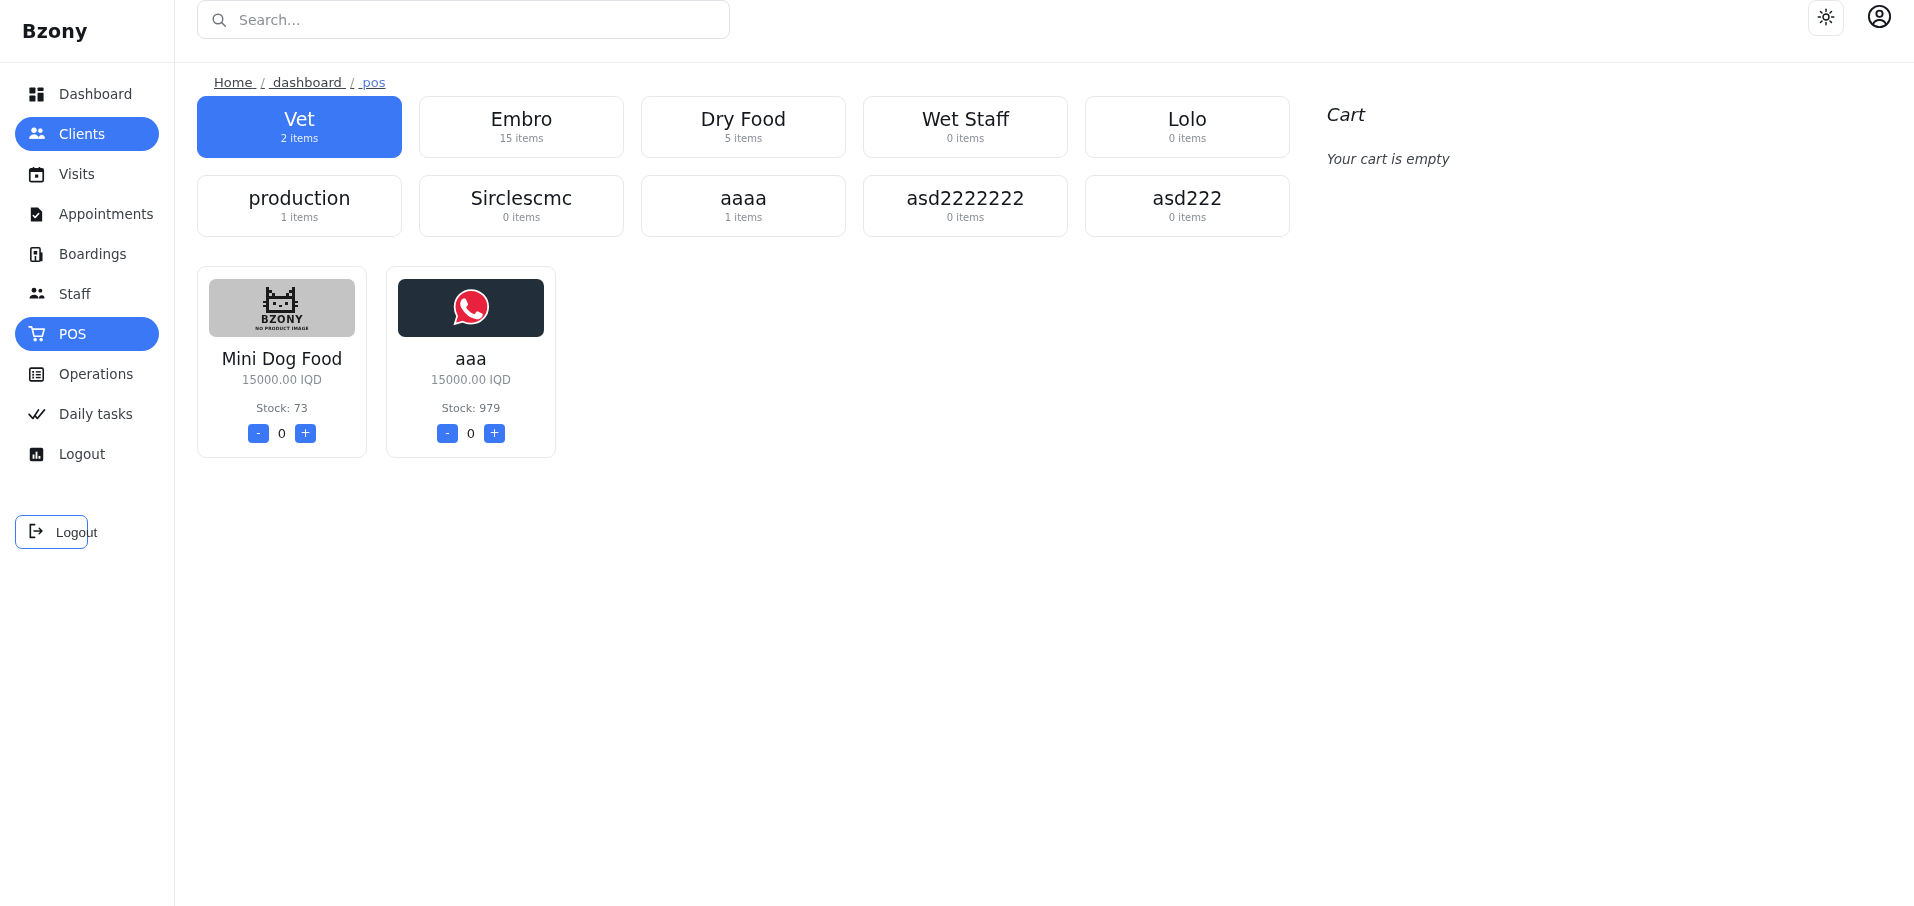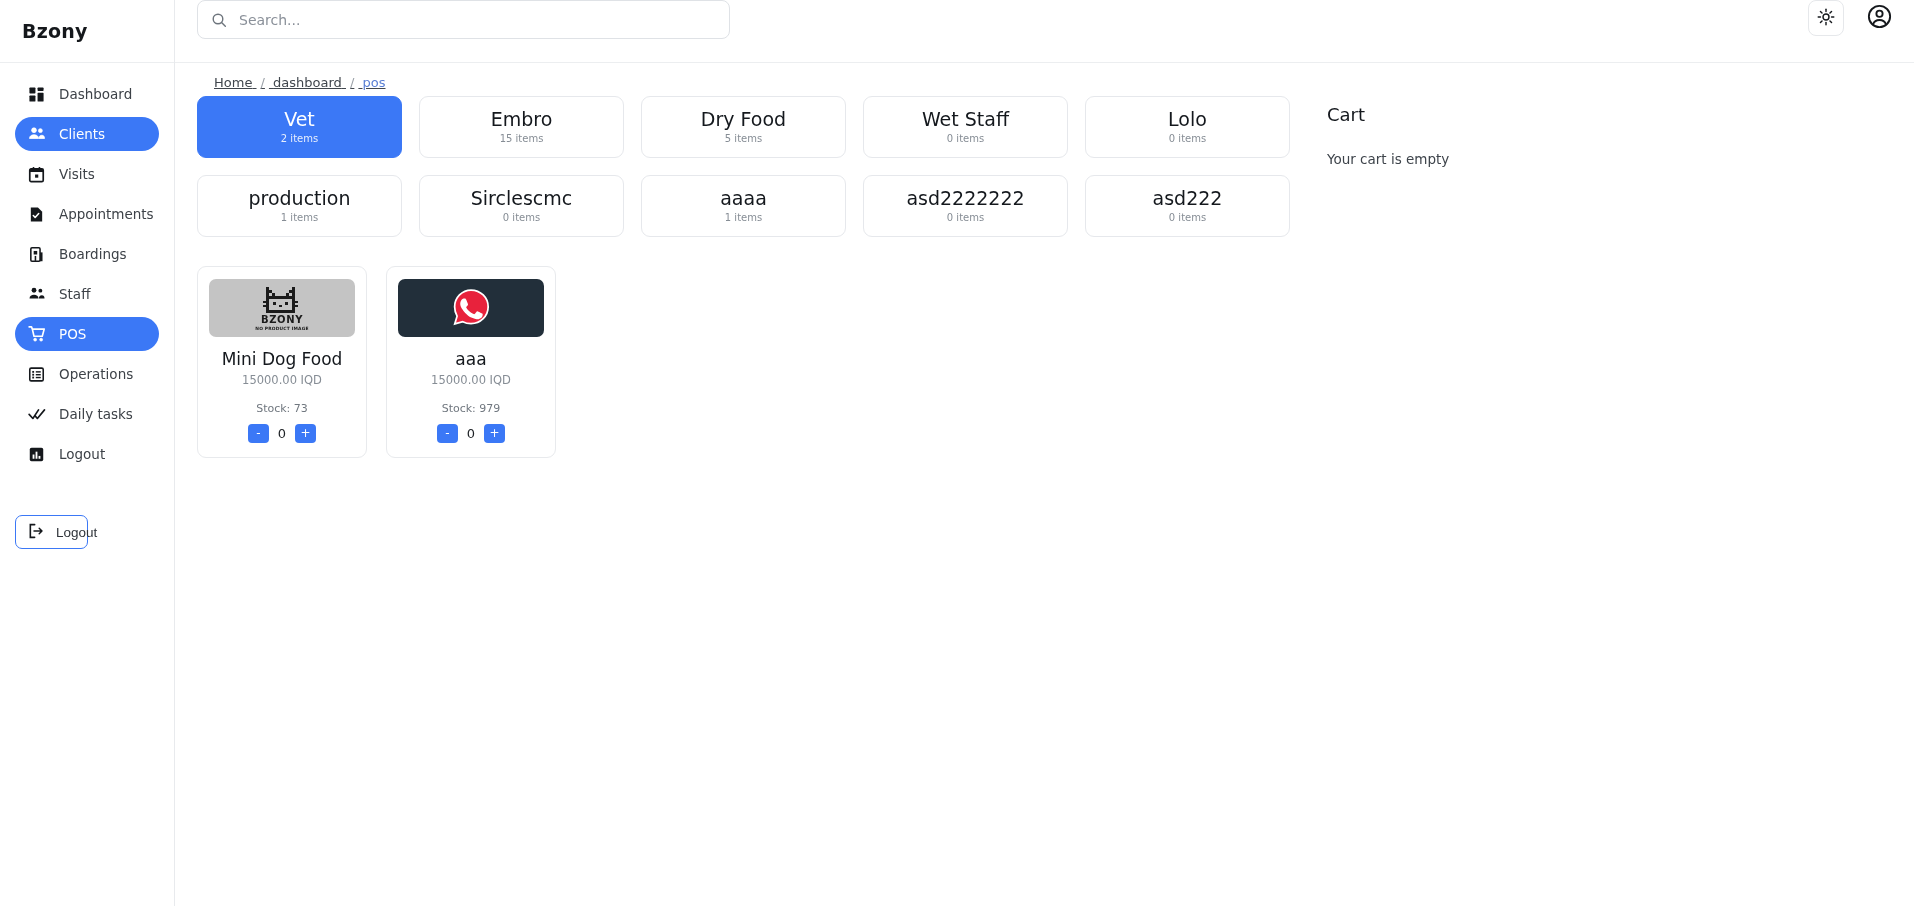--- a/index.html
+++ b/index.html
@@ -141,21 +141,21 @@
   .prod-stock { margin-top: 15px; font-size: 11px; color: #70777f; }
   .qty-row { margin-top: 9px; display: flex; align-items: center; gap: 9px; }
   .qty-btn {
     width: 21px; height: 19px; border: none; border-radius: 4px;
     background: #3b78f6; color: #fff; font-size: 12px; line-height: 1;
     display: flex; align-items: center; justify-content: center;
     cursor: pointer; font-family: inherit; padding: 0;
   }
   .qty-val { font-size: 13px; color: #1d2125; min-width: 8px; text-align: center; }
 
-  .cart-panel { margin-left: 20px; padding-top: 8px; }
+  .cart-panel { margin-left: 20px; padding-top: 8px; font-style: italic; }
   .cart-title { font-size: 18px; color: #14181d; font-weight: 400; }
   .cart-empty { margin-top: 26px; font-size: 13.5px; color: #3e444b; }
 
   
   .cat-art { image-rendering: pixelated; }
 </style>
 </head>
 <body>
 
 <div class="app">

